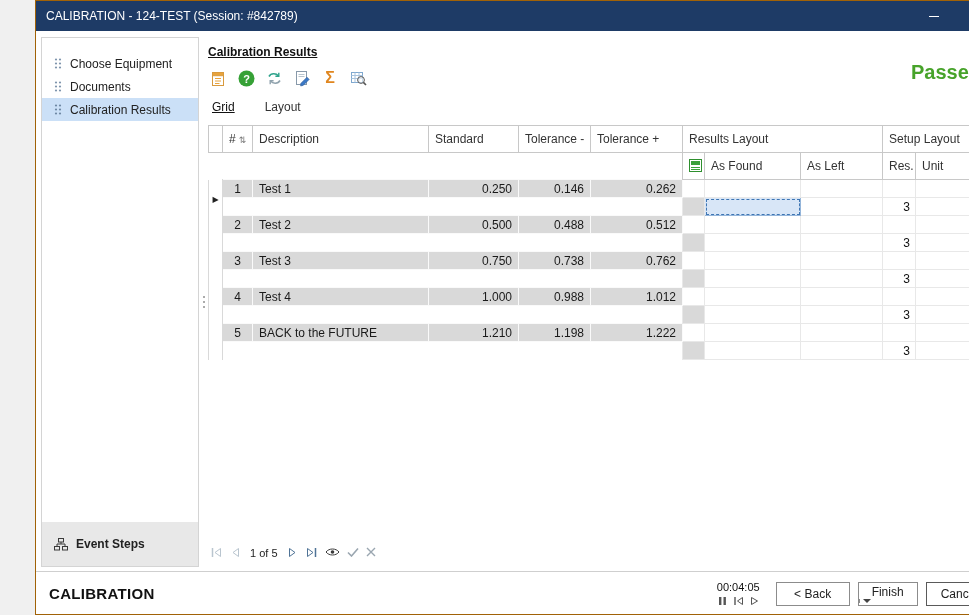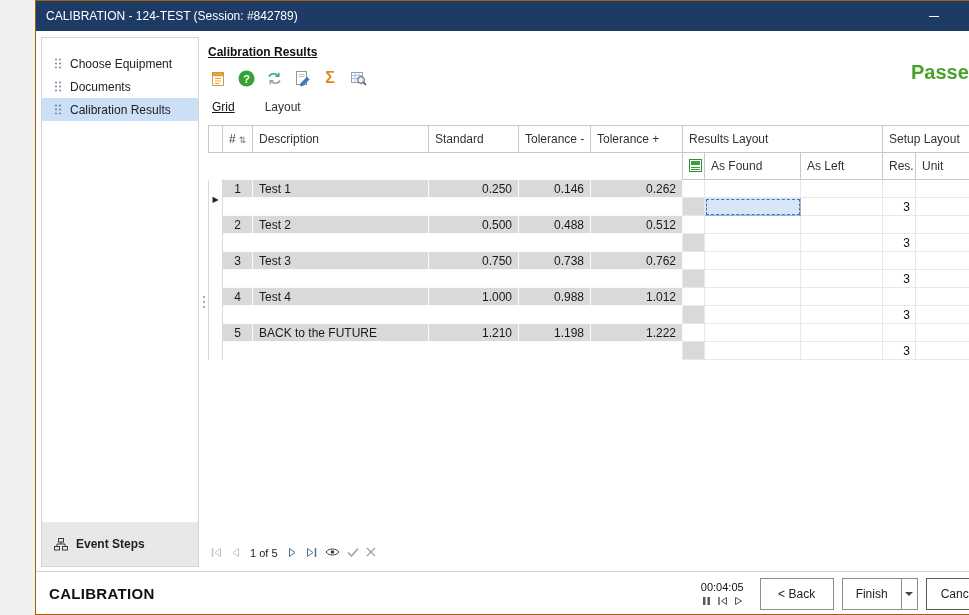--- a/index.html
+++ b/index.html
@@ -61,25 +61,25 @@
   .nav-btn { display:flex; align-items:center; justify-content:center; cursor:pointer; }
   .nav-pos { font-size:11px; color:#222; margin:0 3px; }
   
   .footer { height:44px; border-top:1px solid #cfcfcf; display:flex; align-items:center; padding:0 10px 0 13px; background:#fff; }
   .footer-title { font-size:15px; font-weight:bold; color:#111; letter-spacing:0.3px; }
   .footer-right { margin-left:auto; display:flex; align-items:center; gap:8px; }
   .timer-block { display:flex; flex-direction:column; align-items:center; margin-right:8px; }
   .timer { font-size:11px; color:#111; }
   .media { display:flex; gap:6px; margin-top:3px; align-items:center; }
   .media span { display:flex; cursor:pointer; }
-  .btn { height:32px; min-width:64px; background:#fff; border:1px solid #8c8c8c; font-size:12px; color:#222;
+  .btn { height:24px; min-width:64px; background:#fff; border:1px solid #8c8c8c; font-size:12px; color:#222;
     display:flex; align-items:center; justify-content:center; padding:0 14px; cursor:pointer; }
   .btn.back { min-width:74px; }
   .btn.cancel { border-color:#5a5a5a; }
-  .split { display:flex; align-items:stretch; padding:0; min-width:0; }
+  .split { display:flex; align-items:stretch; padding:0; min-width:0;flex-direction:column; }
   .split .lbl { display:flex; align-items:center; padding:0 13px; }
   .split .chev { width:16px; border-left:1px solid #8c8c8c; display:flex; align-items:center; justify-content:center; }
   .chev-tri { width:0; height:0; border-left:4px solid transparent; border-right:4px solid transparent; border-top:4px solid #444; }
 </style>
 </head>
 <body>
 
 <div class="window">
 
   <div class="titlebar">

